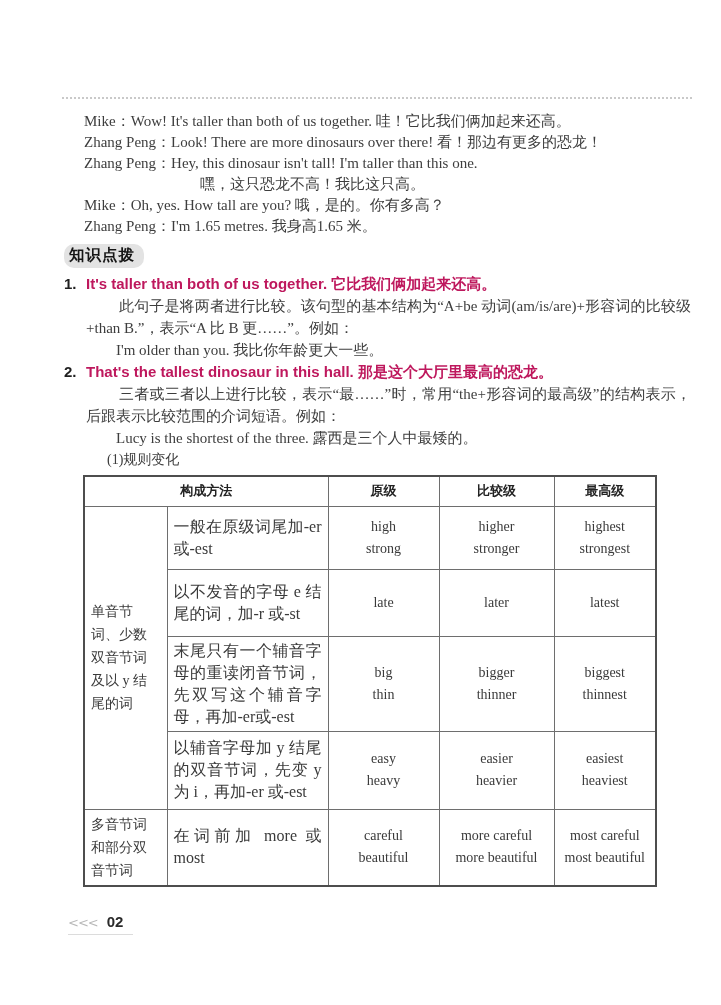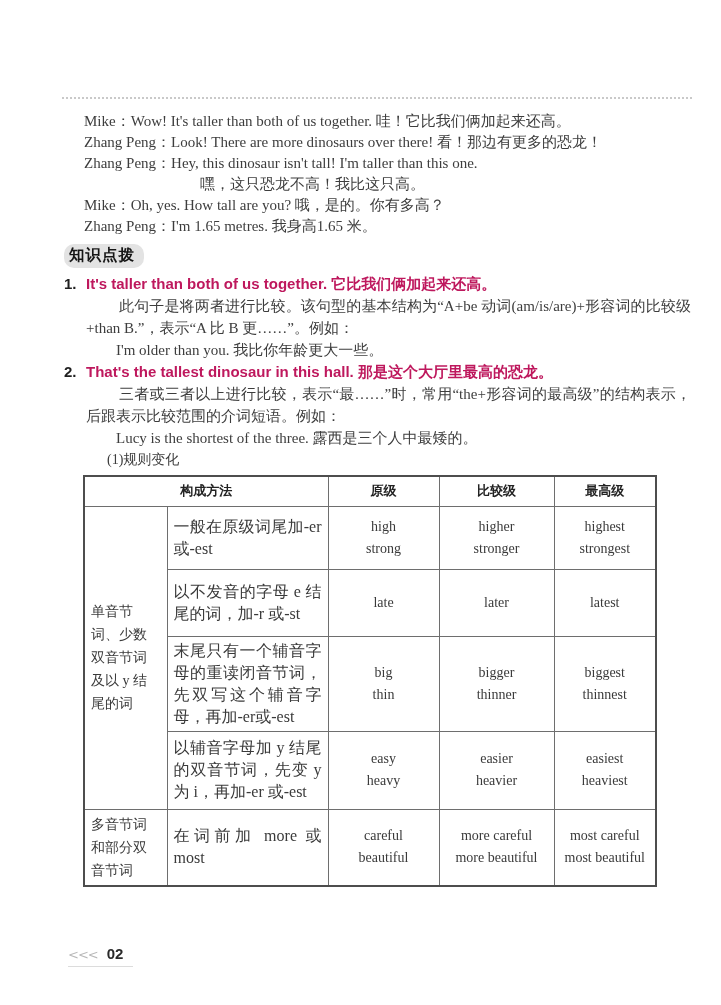--- a/index.html
+++ b/index.html
@@ -89,21 +89,20 @@
   tr.h-r2{height:67px;}
   tr.h-r3{height:95px;}
   tr.h-r4{height:78px;}
   tr.h-r5{height:75px;}
 
   
   .footer{
     position:absolute;left:68px;top:913px;
     border-bottom:1px solid #dcdcdc;
     padding:0 10px 3px 0;
-    margin-top:32px;
   }
   .chev{
     color:#b8b8b8;font-size:13px;letter-spacing:-1px;
     font-family:"DejaVu Sans","Liberation Sans",sans-serif;
   }
   .pagenum{
     margin-left:9px;
     font-family:"Liberation Sans","DejaVu Sans",sans-serif;
     font-weight:bold;font-size:15px;color:#2a2a2a;
   }

